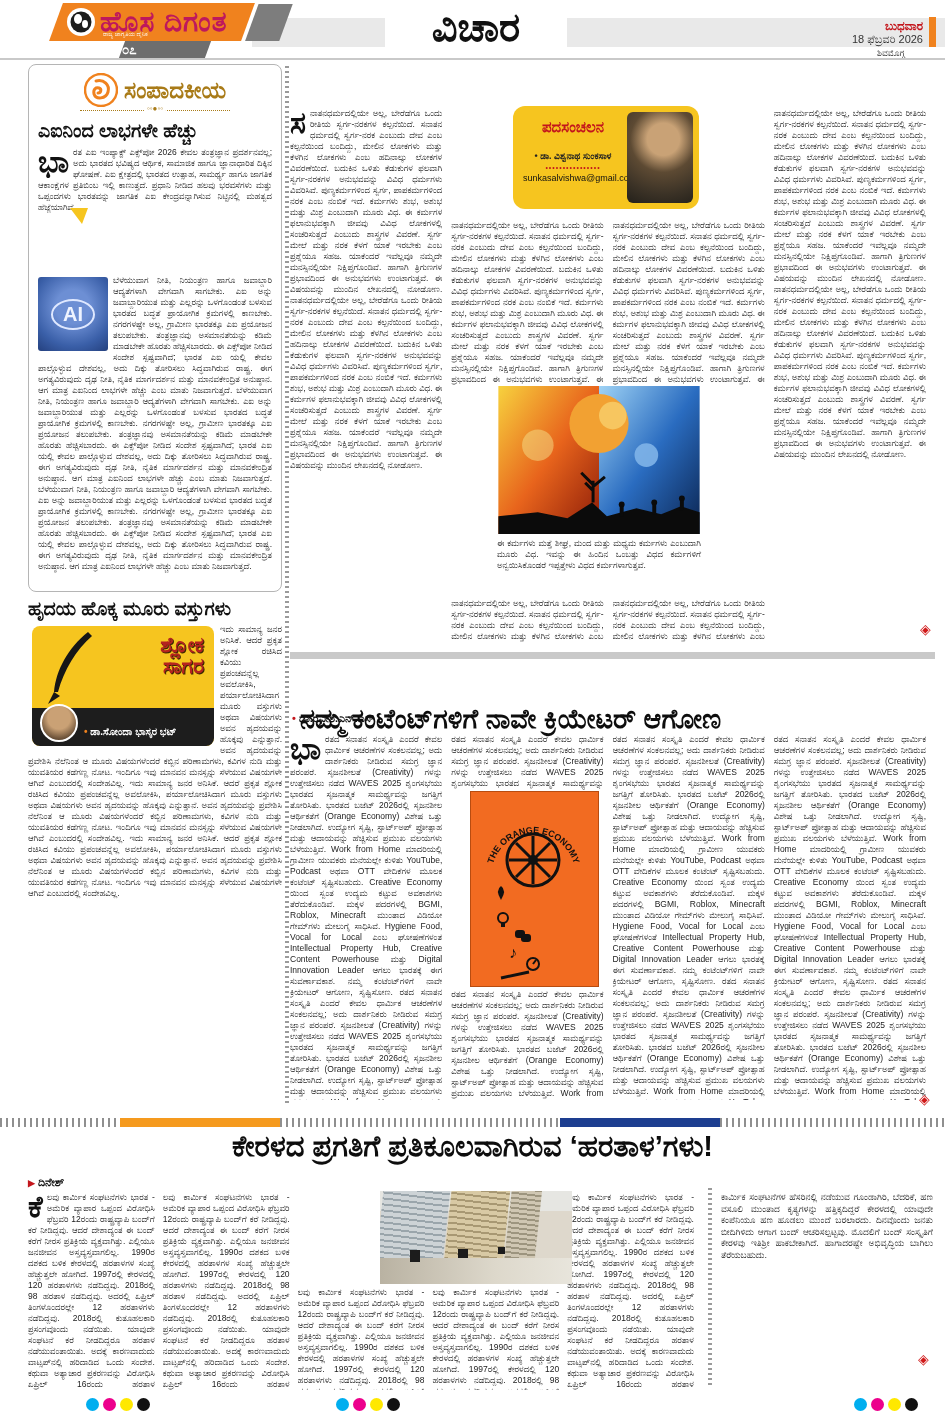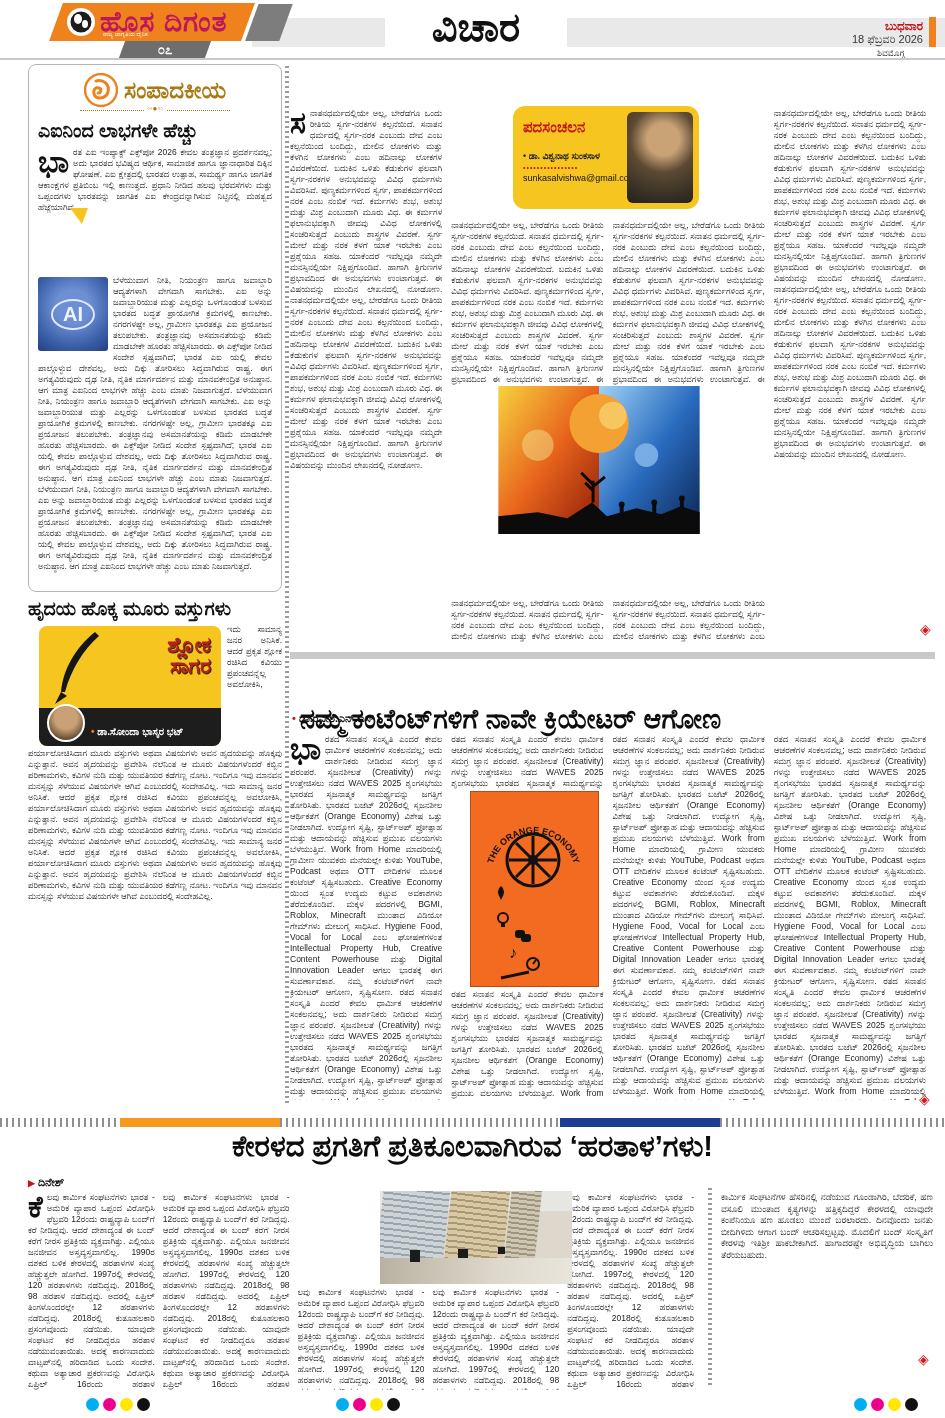--- a/index.html
+++ b/index.html
@@ -7,21 +7,21 @@
         font-family:"Liberation Sans",sans-serif;color:#1a1a1a;}
   .abs{position:absolute;}
   
   .band{position:absolute;left:252px;right:0;top:18px;height:29px;background:#e9e9e9;}
   .hairline{position:absolute;left:0;right:0;top:58px;height:2px;background:#c9c9c9;}
   .mast-gray{position:absolute;left:78px;top:4px;width:208px;height:37px;background:#7d7d7d;transform:skewX(-20deg);}
   .mast-orange{position:absolute;left:56px;top:3px;width:192px;height:38px;background:#f0821e;transform:skewX(-20deg);box-shadow:4px 0 0 #fff;}
   .mast-title{position:absolute;left:100px;top:6px;font-size:28px;font-weight:bold;color:#be185d;letter-spacing:1px;}
   .mast-tag{position:absolute;left:103px;top:31px;font-size:6px;color:#fff;}
   .badge{position:absolute;left:122px;top:41px;width:86px;height:17px;background:#6e6e6e;transform:skewX(-20deg);box-shadow:3px 0 0 #fff,-3px 0 0 #fff;}
-  .badge-num{position:absolute;left:122px;top:41px;width:86px;height:17px;color:#fff;font-weight:bold;font-size:13px;text-align:center;line-height:17px;}
+  .badge-num{position:absolute;left:122px;top:41px;width:86px;height:17px;color:#fff;font-weight:bold;font-size:13px;text-align:left;line-height:17px;}
   .page-title{position:absolute;left:385px;top:0;width:182px;height:54px;background:#fff;text-align:center;
               font-size:40px;font-weight:bold;color:#111;line-height:54px;font-family:"Liberation Sans",sans-serif;}
   .day{position:absolute;right:22px;top:19px;font-size:12px;font-weight:bold;color:#c3161c;text-align:right;}
   .date{position:absolute;right:22px;top:33px;font-size:11px;color:#333;text-align:right;}
   .city{position:absolute;right:40px;top:48px;font-size:9px;color:#222;text-align:right;}
   .orange-tab{position:absolute;left:929px;top:17px;width:7px;height:30px;background:#f0821e;}
   
   .small{font-size:8.5px;line-height:11px;text-align:justify;color:#1b1b1b;}
   .small9{font-size:9px;line-height:11.5px;text-align:justify;color:#1b1b1b;}
   .dropcap{float:left;font-size:30px;line-height:26px;font-weight:bold;padding:2px 4px 0 0;color:#111;}
@@ -39,34 +39,34 @@
   .edit-headline{font-size:19px;font-weight:bold;color:#111;margin:2px 0 5px;}
   .ai-img{float:left;width:70px;height:74px;margin:2px 5px 2px 0;border-radius:3px;
           background:radial-gradient(circle at 50% 40%,#6d8fd4 0 30%,#3a5fa8 70%,#24407e 100%);
           color:#eef3ff;display:flex;align-items:center;justify-content:center;font-weight:bold;font-size:20px;}
   .ai-img span{border:2px solid #dfe8ff;border-radius:50%;padding:8px 10px;}
   
   .left2{position:absolute;left:28px;top:598px;width:254px;height:507px;overflow:hidden;}
   .left2 h2{font-size:19px;font-weight:bold;margin:0 0 4px;color:#111;}
   .verse{font-size:9px;line-height:12px;font-weight:bold;color:#222;}
   .verse-attr{float:right;font-weight:bold;}
-  .shloka-box{float:left;width:182px;height:120px;margin:2px 6px 2px 11px;background:#f6c51f;border-radius:8px;position:relative;overflow:hidden;}
+  .shloka-box{float:left;width:182px;height:120px;margin:2px 6px 2px 4px;background:#f6c51f;border-radius:8px;position:relative;overflow:hidden;}
   .shloka-title{position:absolute;right:10px;top:8px;text-align:right;font-size:21px;line-height:21px;font-weight:bold;color:#b5231f;text-shadow:1px 1px 0 #3a2a00;}
   .shloka-sil{position:absolute;left:0;bottom:0;width:100%;height:38px;background:#1d1d1d;}
   .shloka-photo{position:absolute;left:8px;bottom:4px;width:34px;height:34px;border-radius:50%;border:2px solid #fff;
                 background:radial-gradient(circle at 50% 35%,#caa175 0 40%,#6b5138 75%,#3c2d1d 100%);}
   .shloka-name{position:absolute;left:52px;bottom:8px;font-size:10px;line-height:12px;font-weight:bold;color:#fff;}
   .shloka-name b{color:#f0821e;}
   
   .main-headline{position:absolute;left:292px;top:62px;width:643px;font-size:27px;font-weight:bold;color:#0d0d0d;}
   .main-body{position:absolute;left:290px;top:108px;width:645px;height:536px;}
   .main-body .col{width:154px;margin-right:9px;}
   .author-box{position:absolute;left:513px;top:106px;width:186px;height:103px;background:#f6c51f;border-radius:12px;box-shadow:0 0 0 2px #fff;}
   .author-tail{position:absolute;left:70px;top:208px;border-left:12px solid transparent;border-right:6px solid transparent;border-top:16px solid #f6c51f;}
-  .ab-col{position:absolute;left:10px;top:12px;width:100px;}
+  .ab-col{position:absolute;left:10px;top:12px;width:100px;text-align:center;}
   .ab-colname{color:#c3161c;font-weight:bold;font-size:15px;}
   .ab-author{font-size:9px;font-weight:bold;color:#222;margin-top:15px;}
   .ab-dots{color:#c3161c;font-size:7px;letter-spacing:1px;margin:2px 0;}
   .ab-email{font-size:9px;color:#111;}
   .ab-photo{position:absolute;right:6px;top:6px;width:66px;height:91px;border-radius:6px;
             background:radial-gradient(circle at 55% 30%,#c9a276 0 22%,#5d4a33 45%,#3b3226 75%,#23201a 100%);}
   .fire-block{position:absolute;left:497px;top:386px;width:204px;}
   .fire-img{width:204px;height:148px;display:block;}
   .fire-cap{font-size:8.5px;line-height:11px;text-align:justify;margin-top:4px;color:#1b1b1b;}
   .sep-main{position:absolute;left:290px;top:652px;width:645px;height:7px;background:#c9c9c9;}
@@ -222,20 +222,21 @@
       <circle cx="40" cy="60" r="16" fill="#f4e08a" opacity="0.5"></circle>
       <path d="M0 132 L40 128 L70 134 L95 118 L110 132 L140 124 L165 130 L185 122 L204 128 L204 150 L0 150 Z" fill="#0b0b0b"></path>
       <path d="M96 118 L96 96 M96 100 L84 88 M96 102 L108 92 M96 106 L88 98" stroke="#0b0b0b" stroke-width="3" fill="none"></path>
       <circle cx="125" cy="120" r="3" fill="#0b0b0b"></circle>
         <rect x="123" y="122" width="4" height="10" fill="#0b0b0b"></rect>
       <circle cx="158" cy="118" r="3" fill="#0b0b0b"></circle>
         <rect x="156" y="120" width="4" height="10" fill="#0b0b0b"></rect>
       <circle cx="186" cy="114" r="3" fill="#0b0b0b"></circle>
         <rect x="184" y="116" width="4" height="10" fill="#0b0b0b"></rect>
     </svg>
+    <div class="fire-cap">ಈ ಕರ್ಮಗಳು ಮತ್ತೆ ಶೀಘ್ರ, ಮಂದ ಮತ್ತು ಮಧ್ಯಮ ಕರ್ಮಗಳು ಎಂಬುದಾಗಿ ಮೂರು ವಿಧ. ಇವನ್ನು ಈ ಹಿಂದಿನ ಒಂಬತ್ತು ವಿಧದ ಕರ್ಮಗಳಿಗೆ ಅನ್ವಯಿಸಿಕೊಂಡರೆ ಇಪ್ಪತ್ತೇಳು ವಿಧದ ಕರ್ಮಗಳಾಗುತ್ತವೆ.</div>
   </div>
   <span class="diamond" style="left:920px;top:622px">◈</span>
 
   <div class="sep-main"></div>
 
   <div class="mid-headline">ನಮ್ಮ ಕಂಟೆಂಟ್‌ಗಳಿಗೆ ನಾವೇ ಕ್ರಿಯೇಟರ್ ಆಗೋಣ</div>
   <div class="mid-byline"><i>• </i><span>ಡಾ.ರವೀಶ.ಎನ್.ಎಸ್</span></div>
   <div class="mid-body cols">
     <div class="col">
       <div class="small seg" style="height:366px">

